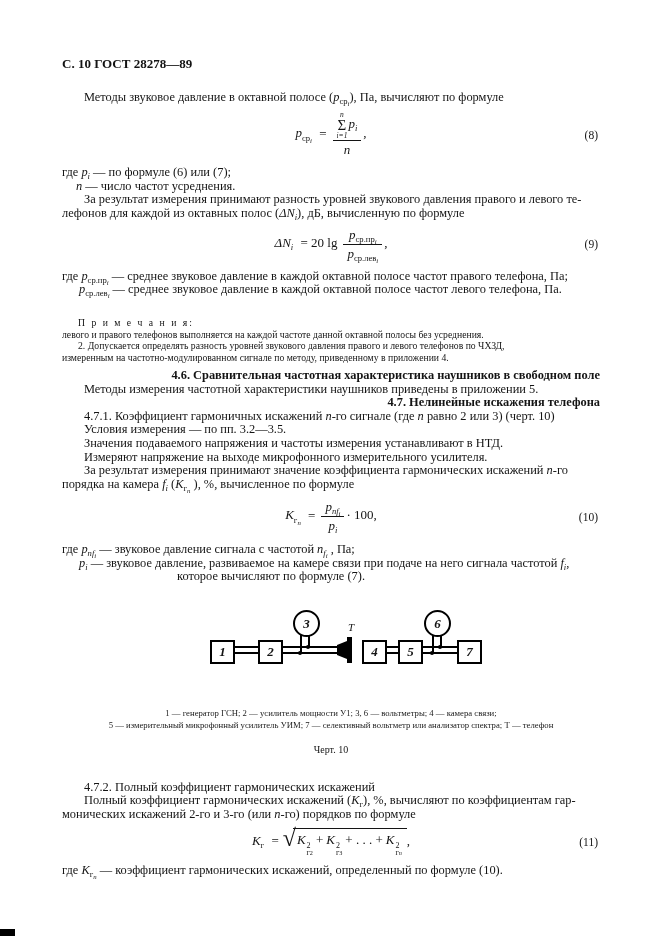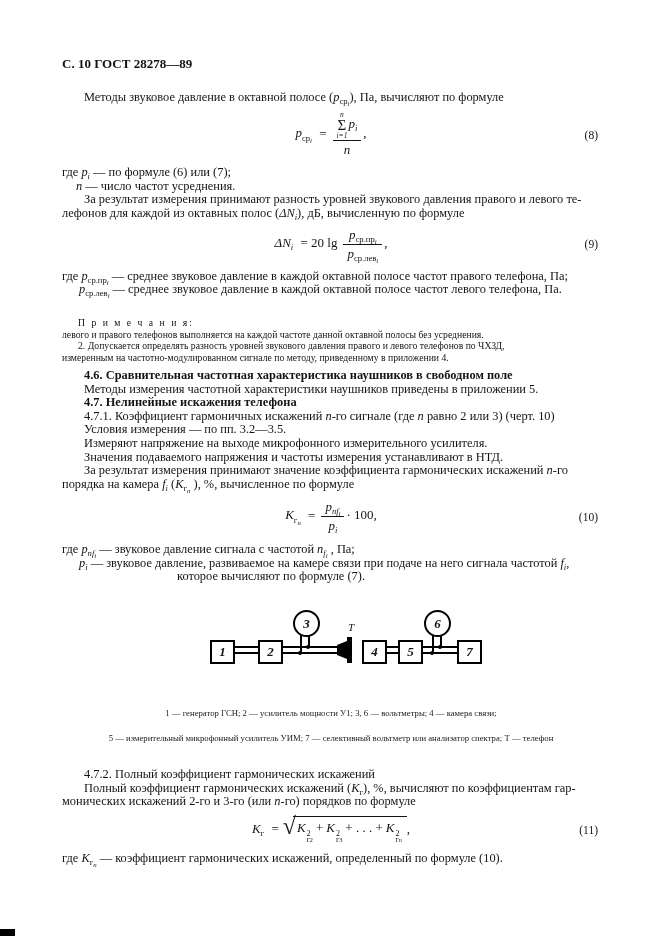--- a/index.html
+++ b/index.html
@@ -8,21 +8,21 @@
     font-family:"Liberation Serif","DejaVu Serif",serif;
     font-size:12.4px;line-height:13.6px;color:#141414;
     box-sizing:border-box;padding:57px 61px 0 62px;overflow:hidden;
   }
   p{margin:0;}
   .hdr{font-weight:bold;font-size:13px;margin-bottom:20px;}
   .ind{text-indent:22px;}
   .h17{padding-left:17px;}
   .h14{padding-left:14px;}
   .h115{padding-left:115px;}
-  .bold{font-weight:bold;}
+  .bold{font-weight:bold;text-align:right;}
   i{font-family:inherit;}
   sub{font-size:8.6px;line-height:0;vertical-align:-3px;margin-top:43px;}
   sub.ss{font-size:6.8px;vertical-align:-5px;}
   .it{font-style:italic;}
   
   .formula{position:relative;text-align:center;font-size:13px;line-height:normal;}
   .fnum{position:absolute;right:2px;top:50%;transform:translateY(-50%);font-size:11.5px;}
   .frac{display:inline-block;vertical-align:middle;text-align:center;margin:0 2px;}
   .frac .ftop{display:block;padding:0 4px 1px 4px;}
   .frac .fbot{display:block;border-top:1.3px solid #141414;padding:1px 4px 0 4px;}
@@ -99,22 +99,22 @@
     <p>левого и правого телефонов выполняется на каждой частоте данной октавной полосы без усреднения.</p>
     <p class="ni">2.  Допускается определять разность уровней звукового давления правого и левого телефонов по ЧХЗД,</p>
     <p>измеренным на частотно-модулированном сигнале по методу, приведенному в приложении 4.</p>
   </div>
 
   <p class="ind bold">4.6.  Сравнительная частотная характеристика наушников в свободном поле</p>
   <p class="ind">Методы измерения частотной характеристики наушников приведены в приложении 5.</p>
   <p class="ind bold">4.7.  Нелинейные искажения телефона</p>
   <p class="ind"><span>4.7.1.  Коэффициент гармоничных искажений </span><i>n</i><span>-го сигнале (где </span><i>n</i><span> равно 2 или 3) (черт. 10)</span></p>
   <p class="ind">Условия измерения — по пп. 3.2—3.5.</p>
+  <p class="ind">Значения подаваемого напряжения и частоты измерения устанавливают в НТД.</p>
   <p class="ind">Измеряют напряжение на выходе микрофонного измерительного усилителя.</p>
-  <p class="ind">Значения подаваемого напряжения и частоты измерения устанавливают в НТД.</p>
   <p class="ind"><span>За результат измерения принимают значение коэффициента гармонических искажений </span><i>n</i><span>-го</span></p>
   <p><span>порядка на камера </span><i>f</i><sub class="it">i</sub><span> (</span><i>K</i><sub>г</sub><sub class="ss it">n</sub><span> ), %, вычисленное по формуле</span></p>
 
   <div class="formula f10">
     <i>K</i><sub>г</sub><sub class="ss it">n</sub>
     <span class="eq">=</span><span class="frac"><span class="ftop"><i>p</i><sub class="it">nf</sub><sub class="ss it">i</sub></span><span class="fbot"><i>p</i><sub class="it">i</sub></span></span><span>· 100,</span>
     <span class="fnum">(10)</span>
   </div>
 
   <p><span>где </span><i>p</i><sub class="it">nf</sub><sub class="ss it">i</sub><span> — звуковое давление сигнала с частотой </span><i>n</i><sub class="it">f</sub><sub class="ss it">i</sub><span> , Па;</span></p>
@@ -149,21 +149,22 @@
     <div class="vline" style="left:378px;top:25px;height:12px;"></div>
     <div class="dot" style="left:368px;top:41px;"></div>
     <div class="dot" style="left:376px;top:35px;"></div>
 
     <div class="spk-cone" style="left:275px;top:31px;"></div>
     <div class="spk-bar" style="left:285px;top:27px;"></div>
     <div class="tlabel" style="left:286px;top:11px;"><span>Т</span></div>
   </div>
 
   <p class="caption">1 — генератор ГСН;  2 — усилитель мощности У1;  3, 6 — вольтметры;  4 — камера связи;</p>
-  <p class="caption" style="margin-top:13px;">5 — измерительный микрофонный усилитель УИМ;  7 — селективный вольтметр или анализатор спектра;  Т — телефон</p>
+  <p class="caption" style="margin-top:0;">5 — измерительный микрофонный усилитель УИМ;  7 — селективный вольтметр или анализатор спектра;  Т — телефон</p>
+  <p class="figno">Черт. 10</p>
 
   <p class="ind sec2">4.7.2.  Полный коэффициент гармонических искажений</p>
   <p class="ind"><span>Полный коэффициент гармонических искажений (</span><i>K</i><sub>г</sub><span>), %, вычисляют по коэффициентам гар-</span></p>
   <p><span>монических искажений 2-го и 3-го (или </span><i>n</i><span>-го) порядков по формуле</span></p>
 
   <div class="formula f11">
     <i>K</i><sub>г</sub>
     <span class="eq">=</span><span class="sqrt">
         <span class="rsym">√</span>
         <span class="rbody"><i>K</i><span class="stk">

